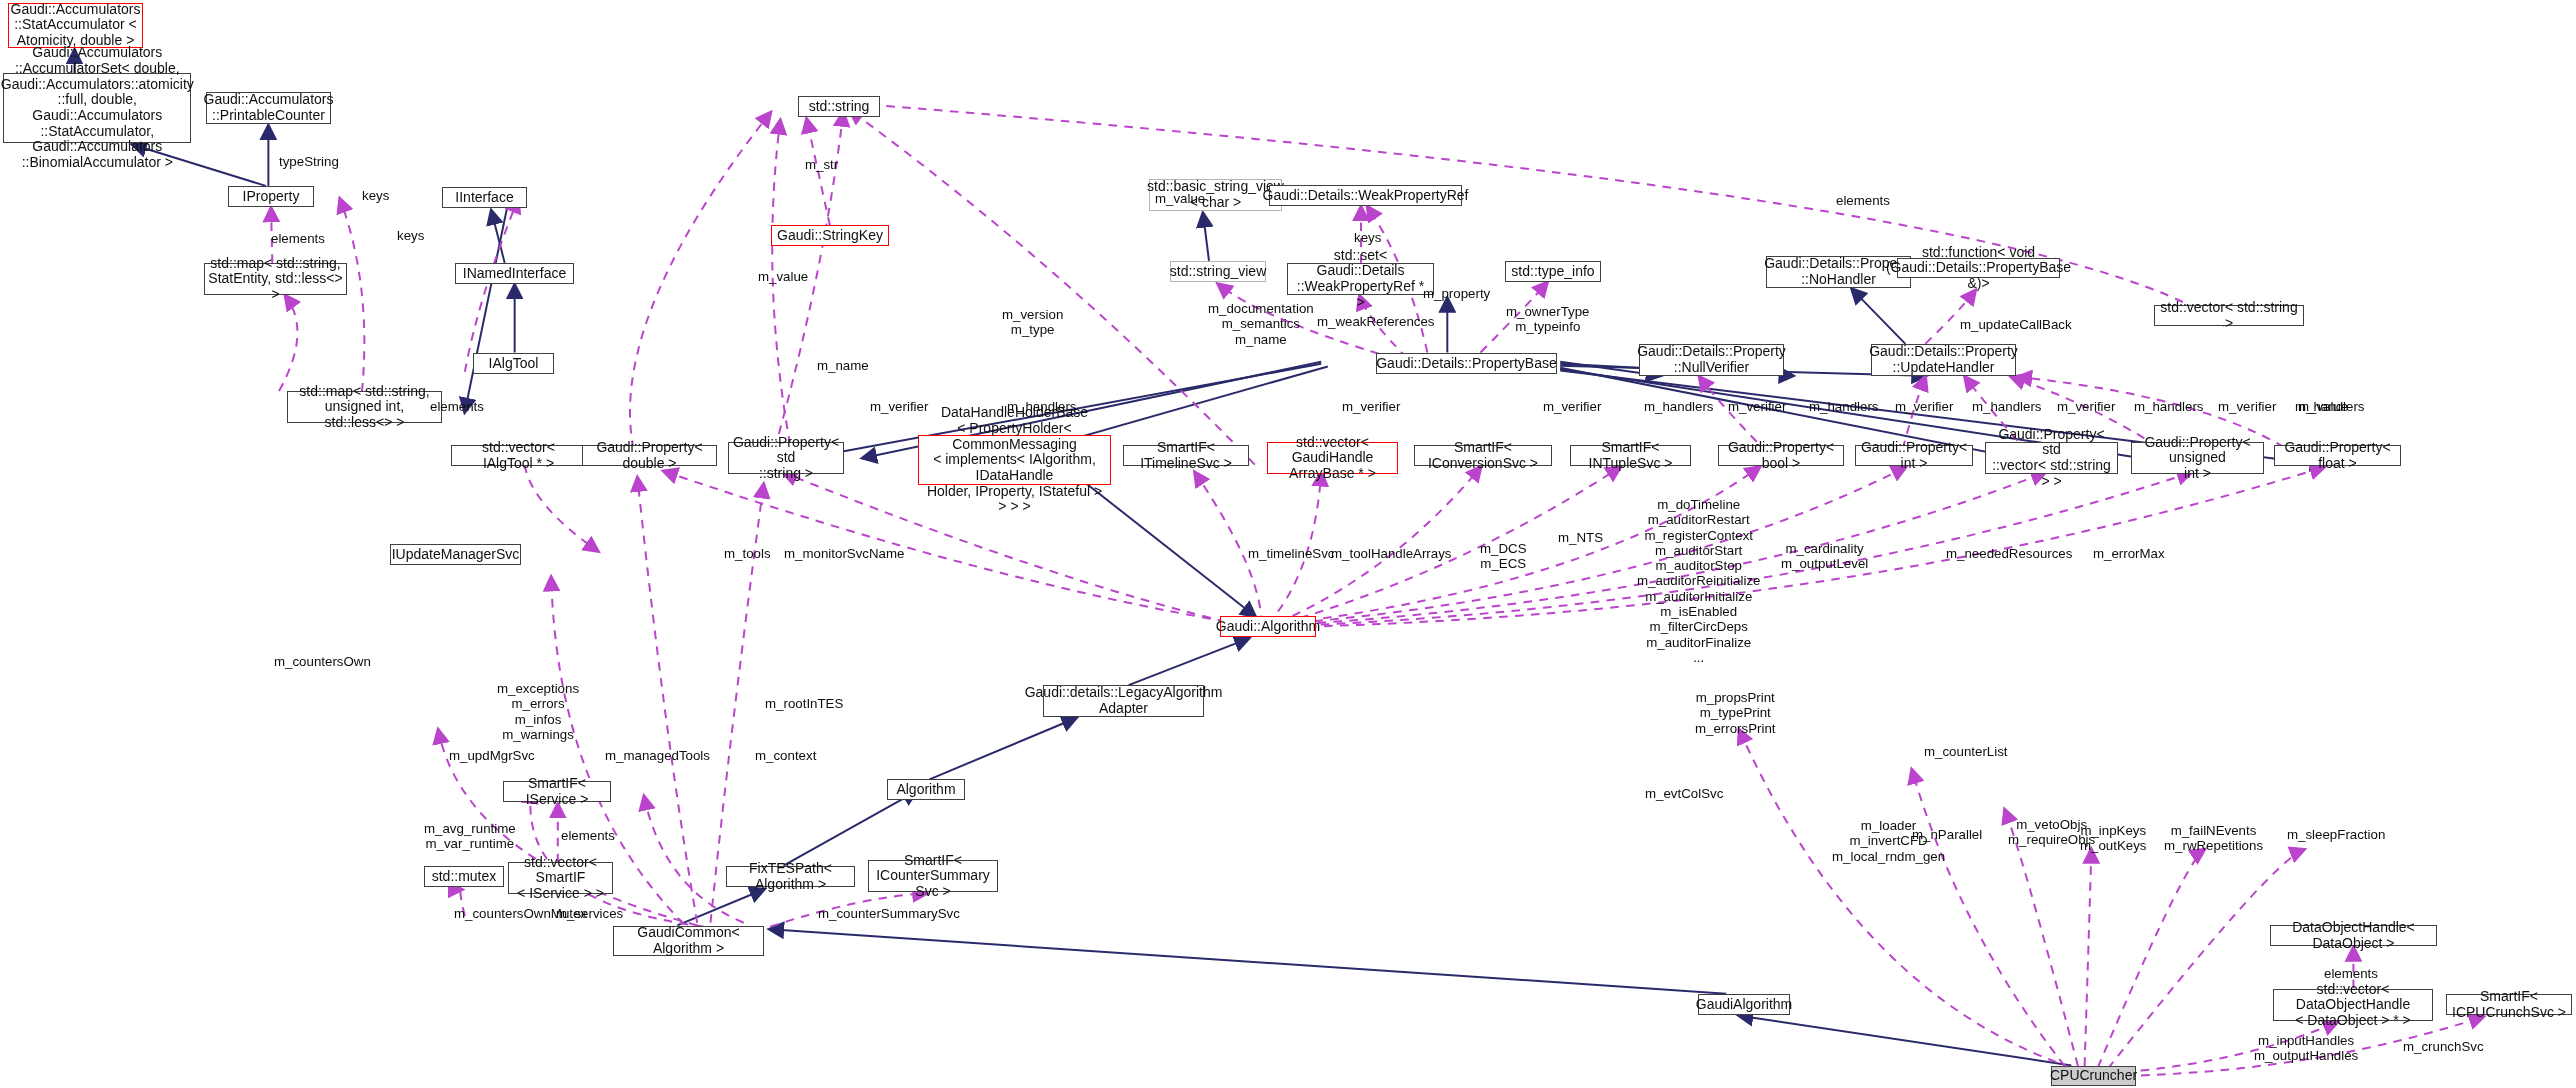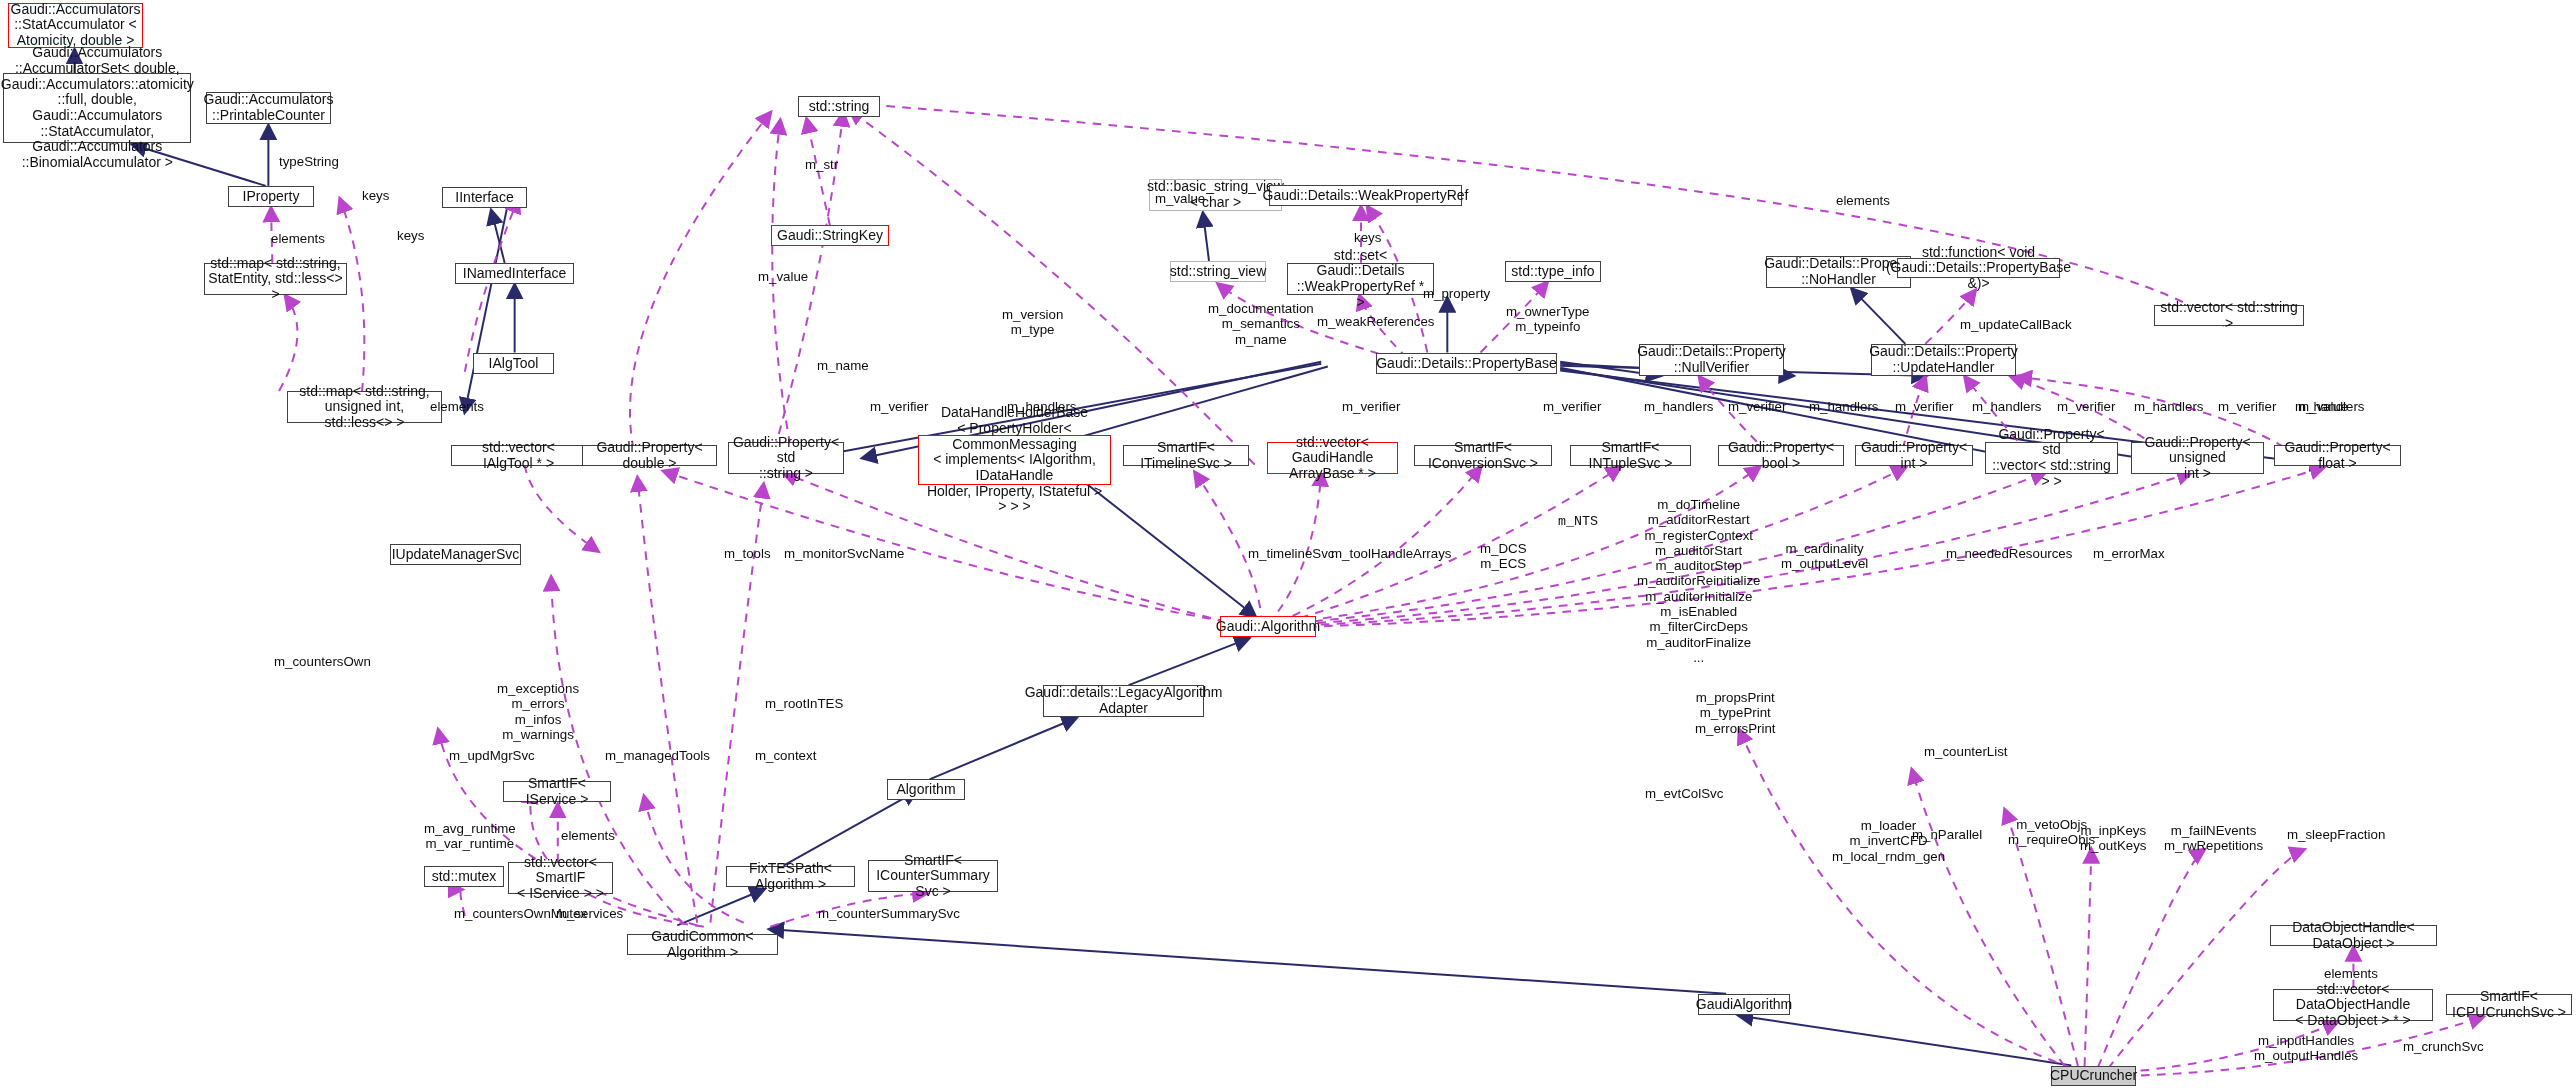--- a/index.html
+++ b/index.html
@@ -175,21 +175,21 @@
       <div class="node" style="left: 1043px; top: 685px; width: 161px; height: 32px;">Gaudi::details::LegacyAlgorithm
 Adapter</div>
       <div class="node" style="left: 887px; top: 779px; width: 78px; height: 21px;">Algorithm</div>
       <div class="node" style="left: 503px; top: 781px; width: 108px; height: 21px;">SmartIF&lt; IService &gt;</div>
       <div class="node" style="left: 424px; top: 866px; width: 80px; height: 21px;">std::mutex</div>
       <div class="node" style="left: 508px; top: 862px; width: 105px; height: 32px;">std::vector&lt; SmartIF
 &lt; IService &gt; &gt;</div>
       <div class="node" style="left: 726px; top: 866px; width: 129px; height: 21px;">FixTESPath&lt; Algorithm &gt;</div>
       <div class="node" style="left: 868px; top: 860px; width: 130px; height: 32px;">SmartIF&lt; ICounterSummary
 Svc &gt;</div>
-      <div class="node" style="left: 627px; top: 926px; width: 151px; height: 21px; margin-top: 8px;">GaudiCommon&lt; Algorithm &gt;</div>
+      <div class="node" style="left: 613px; top: 926px; width: 151px; height: 30px;">GaudiCommon&lt; Algorithm &gt;</div>
       <div class="node" style="left: 1698px; top: 994px; width: 92px; height: 21px;">GaudiAlgorithm</div>
       <div class="node" style="left: 2270px; top: 925px; width: 167px; height: 21px;">DataObjectHandle&lt; DataObject &gt;</div>
       <div class="node" style="left: 2273px; top: 989px; width: 160px; height: 32px;">std::vector&lt; DataObjectHandle
 &lt; DataObject &gt; * &gt;</div>
       <div class="node" style="left: 2446px; top: 994px; width: 126px; height: 21px;">SmartIF&lt; ICPUCrunchSvc &gt;</div>
       <div class="node grey" style="left: 2051px; top: 1066px; width: 85px; height: 20px;">CPUCruncher</div>
     </div>
   <div id="label-layer">
       <div class="elabel" style="left: 279px; top: 154px;">typeString</div>
       <div class="elabel" style="left: 362px; top: 188px;">keys</div>
@@ -225,21 +225,21 @@
       <div class="elabel" style="left: 2057px; top: 399px;">m_verifier</div>
       <div class="elabel" style="left: 2134px; top: 399px;">m_handlers</div>
       <div class="elabel" style="left: 2218px; top: 399px;">m_verifier</div>
       <div class="elabel" style="left: 2295px; top: 399px;">m_handlers</div>
       <div class="elabel" style="left: 724px; top: 546px;">m_tools</div>
       <div class="elabel" style="left: 784px; top: 546px;">m_monitorSvcName</div>
       <div class="elabel" style="left: 1248px; top: 546px;">m_timelineSvc</div>
       <div class="elabel" style="left: 1331px; top: 546px;">m_toolHandleArrays</div>
       <div class="elabel" style="left: 1480px; top: 541px;">m_DCS
 m_ECS</div>
-      <div class="elabel" style="left: 1558px; top: 514px; font-family: Liberation Mono, monospace;">m_NTS</div>
+      <div class="elabel" style="left: 1558px; top: 530px;">m_NTS</div>
       <div class="elabel" style="left: 1637px; top: 497px;">m_doTimeline
 m_auditorRestart
 m_registerContext
 m_auditorStart
 m_auditorStop
 m_auditorReinitialize
 m_auditorInitialize
 m_isEnabled
 m_filterCircDeps
 m_auditorFinalize

